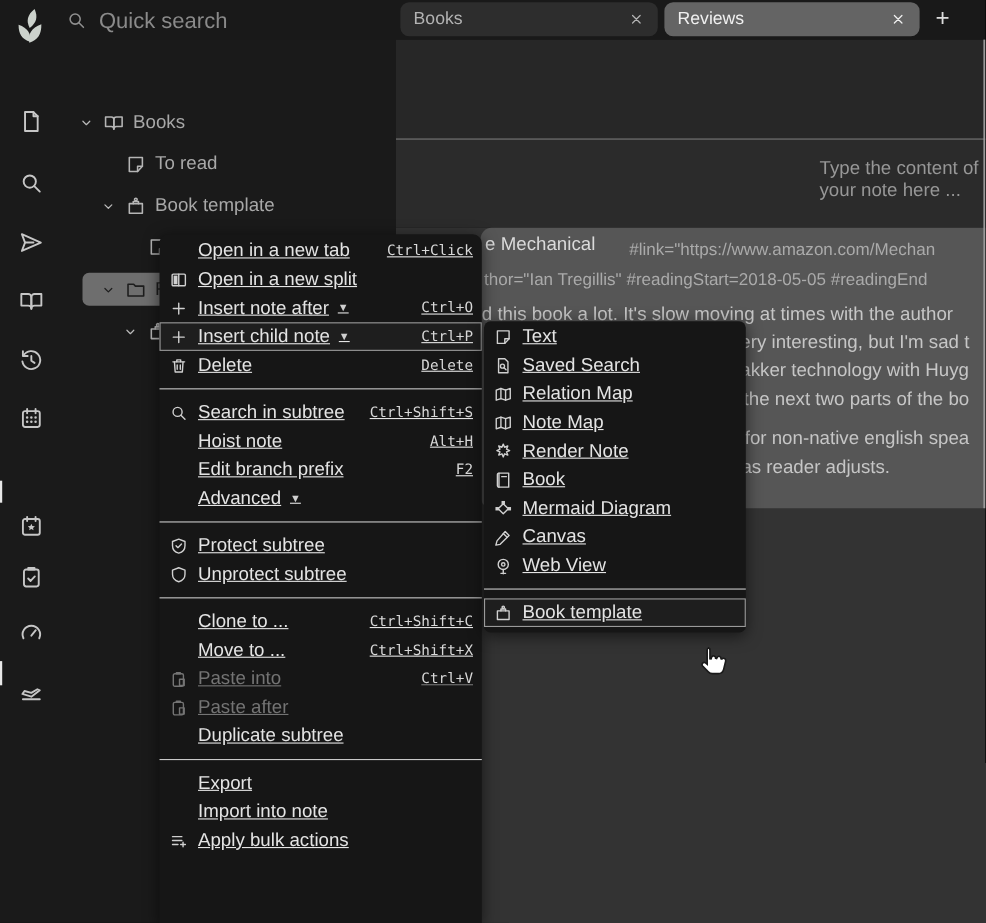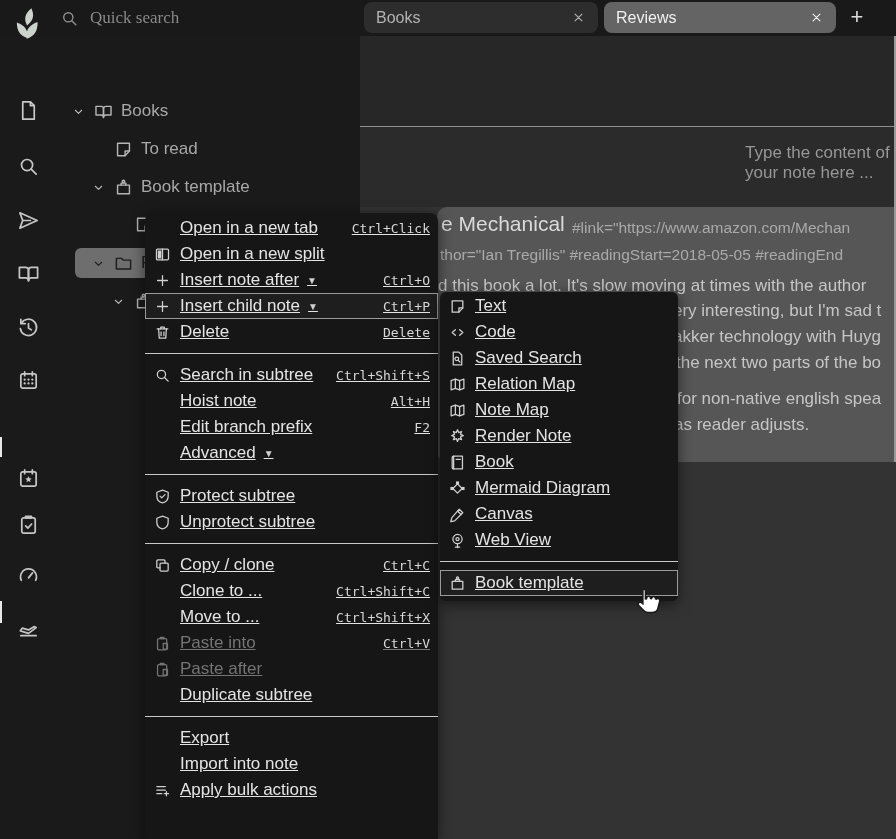--- a/index.html
+++ b/index.html
@@ -3,21 +3,21 @@
 <meta charset="utf-8">
 <style>
   html,body{margin:0;padding:0;background:#000;}
   .app{position:relative;width:896px;height:839px;overflow:hidden;background:#1a1a1a;
        font-family:"Liberation Sans",sans-serif;-webkit-font-smoothing:antialiased;}
 
   
   .topbar{position:absolute;left:0;top:0;width:896px;height:36px;background:#191919;z-index:3;}
   .logo{position:absolute;left:8px;top:4px;width:38px;height:38px;color:#ccd2cc;}
   .qs-icon{position:absolute;left:60px;top:9px;color:#8f8f8f;}
-  .qs-text{position:absolute;left:90px;top:8px;font-size:17px;color:#8a8a8a;font-family:Liberation Serif, serif;}
+  .qs-text{position:absolute;left:90px;top:8px;font-size:20px;color:#8a8a8a;}
   .tab{position:absolute;top:2px;height:31px;border-radius:8px;display:flex;align-items:center;
        padding:0 12px;font-size:16px;box-sizing:border-box;}
   .tab-books{left:364px;width:234px;background:#2d2d2d;color:#b3b3b3;}
   .tab-reviews{left:604px;width:232px;background:#646464;color:#f0f0f0;}
   .tab .tab-close{margin-left:auto;display:flex;align-items:center;}
   .newtab{position:absolute;left:845px;top:0px;width:24px;height:34px;display:flex;align-items:center;
           justify-content:center;font-size:22px;color:#dcdcdc;}
 
   
   .launcher{position:absolute;left:0;top:36px;width:56px;bottom:0;z-index:2;}
@@ -40,21 +40,21 @@
   .note-title-icon{position:absolute;left:384px;top:47px;color:#cfcfcf;}
   .note-title{position:absolute;left:428px;top:44px;font-size:30px;color:#dadada;letter-spacing:.5px;}
   .ribbon{position:absolute;left:384px;top:92px;display:flex;gap:36px;color:#c0c0c0;}
   .ribbon .ric{width:23px;height:23px;}
   .editor{position:absolute;left:360px;top:127px;right:0;height:80px;background:#2b2b2b;z-index:1;}
   .placeholder{position:absolute;left:385px;top:16px;font-size:17px;color:#979797;}
   .bookarea{position:absolute;left:360px;top:207px;right:0;bottom:0;background:#333333;z-index:0;}
   .card{position:absolute;left:437px;top:207px;right:0;height:255px;background:#565656;
         border-radius:10px 0 0 10px;z-index:1;}
   .frag{position:absolute;white-space:nowrap;z-index:2;}
-  .frag-title{font-size:21px;color:#dadada;}
+  .frag-title{font-size:17px;color:#dadada;}
   .frag-attr{font-size:15.5px;color:#aaaaaa;}
   .frag-body{font-size:17px;color:#c6c6c6;}
   .scrollstrip{position:absolute;left:894px;top:36px;width:2px;height:426px;background:#9a9a9a;z-index:4;}
 
   
   .menu{position:absolute;left:145px;top:213px;width:293px;bottom:0;background:#161616;
         border-radius:8px 8px 0 0;z-index:5;padding-top:2px;box-sizing:border-box;
         box-shadow:0 3px 14px rgba(0,0,0,.55);}
   .submenu{position:absolute;left:440px;top:292px;width:238px;background:#161616;border-radius:6px;
         z-index:6;padding:1px 0 5px 0;box-sizing:border-box;box-shadow:0 3px 14px rgba(0,0,0,.55);}
@@ -386,30 +386,20 @@
       <div class="mi">
         <span class="mic">
           <svg width="17" height="17" viewBox="0 0 24 24" fill="none" stroke="currentColor" stroke-width="1.8" stroke-linecap="round" stroke-linejoin="round">
             <path d="M12 3l8 3v5.5c0 4.8-3.2 8.3-8 9.5-4.8-1.2-8-4.7-8-9.5V6z"></path>
           </svg>
         </span>
         <span class="mlabel">Unprotect subtree</span>
       </div>
       <div class="mdivider"></div>
       <div class="mi">
-        <span class="mic">
-          <svg width="17" height="17" viewBox="0 0 24 24" fill="none" stroke="currentColor" stroke-width="1.8" stroke-linecap="round" stroke-linejoin="round">
-            <rect x="8.5" y="8.5" width="11.5" height="11.5" rx="1.5"></rect>
-            <path d="M15.5 8.5v-3a1.5 1.5 0 0 0-1.5-1.5H5.5A1.5 1.5 0 0 0 4 5.5V14a1.5 1.5 0 0 0 1.5 1.5h3"></path>
-          </svg>
-        </span>
-        <span class="mlabel">Copy / clone</span>
-        <span class="msc">Ctrl+C</span>
-      </div>
-      <div class="mi">
         <span class="mic"></span>
         <span class="mlabel">Clone to ...</span>
         <span class="msc">Ctrl+Shift+C</span>
       </div>
       <div class="mi">
         <span class="mic"></span>
         <span class="mlabel">Move to ...</span>
         <span class="msc">Ctrl+Shift+X</span>
       </div>
       <div class="mi disabled">
@@ -458,28 +448,20 @@
     </div>
   <div class="submenu" id="submenu">
       <div class="mi">
         <span class="mic">
           <svg width="17" height="17" viewBox="0 0 24 24" fill="none" stroke="currentColor" stroke-width="1.8" stroke-linecap="round" stroke-linejoin="round">
             <path d="M4.5 4h15v10l-5.5 6H4.5z"></path>
             <path d="M14 20v-6h5.5"></path>
           </svg>
         </span>
         <span class="mlabel">Text</span>
-      </div>
-      <div class="mi">
-        <span class="mic">
-          <svg width="17" height="17" viewBox="0 0 24 24" fill="none" stroke="currentColor" stroke-width="1.8" stroke-linecap="round" stroke-linejoin="round">
-            <path d="M9 8l-4.5 4L9 16M15 8l4.5 4L15 16"></path>
-          </svg>
-        </span>
-        <span class="mlabel">Code</span>
       </div>
       <div class="mi">
         <span class="mic">
           <svg width="17" height="17" viewBox="0 0 24 24" fill="none" stroke="currentColor" stroke-width="1.8" stroke-linecap="round" stroke-linejoin="round">
             <path d="M6 3h8l4 4v14H6z"></path>
             <circle cx="11" cy="12.5" r="2.6"></circle>
             <path d="M13 14.5l2.6 2.6"></path>
           </svg>
         </span>
         <span class="mlabel">Saved Search</span>

